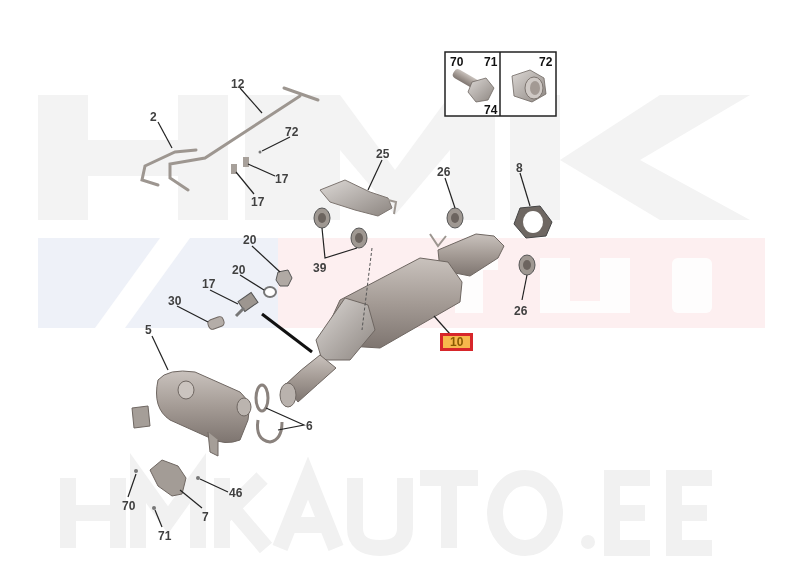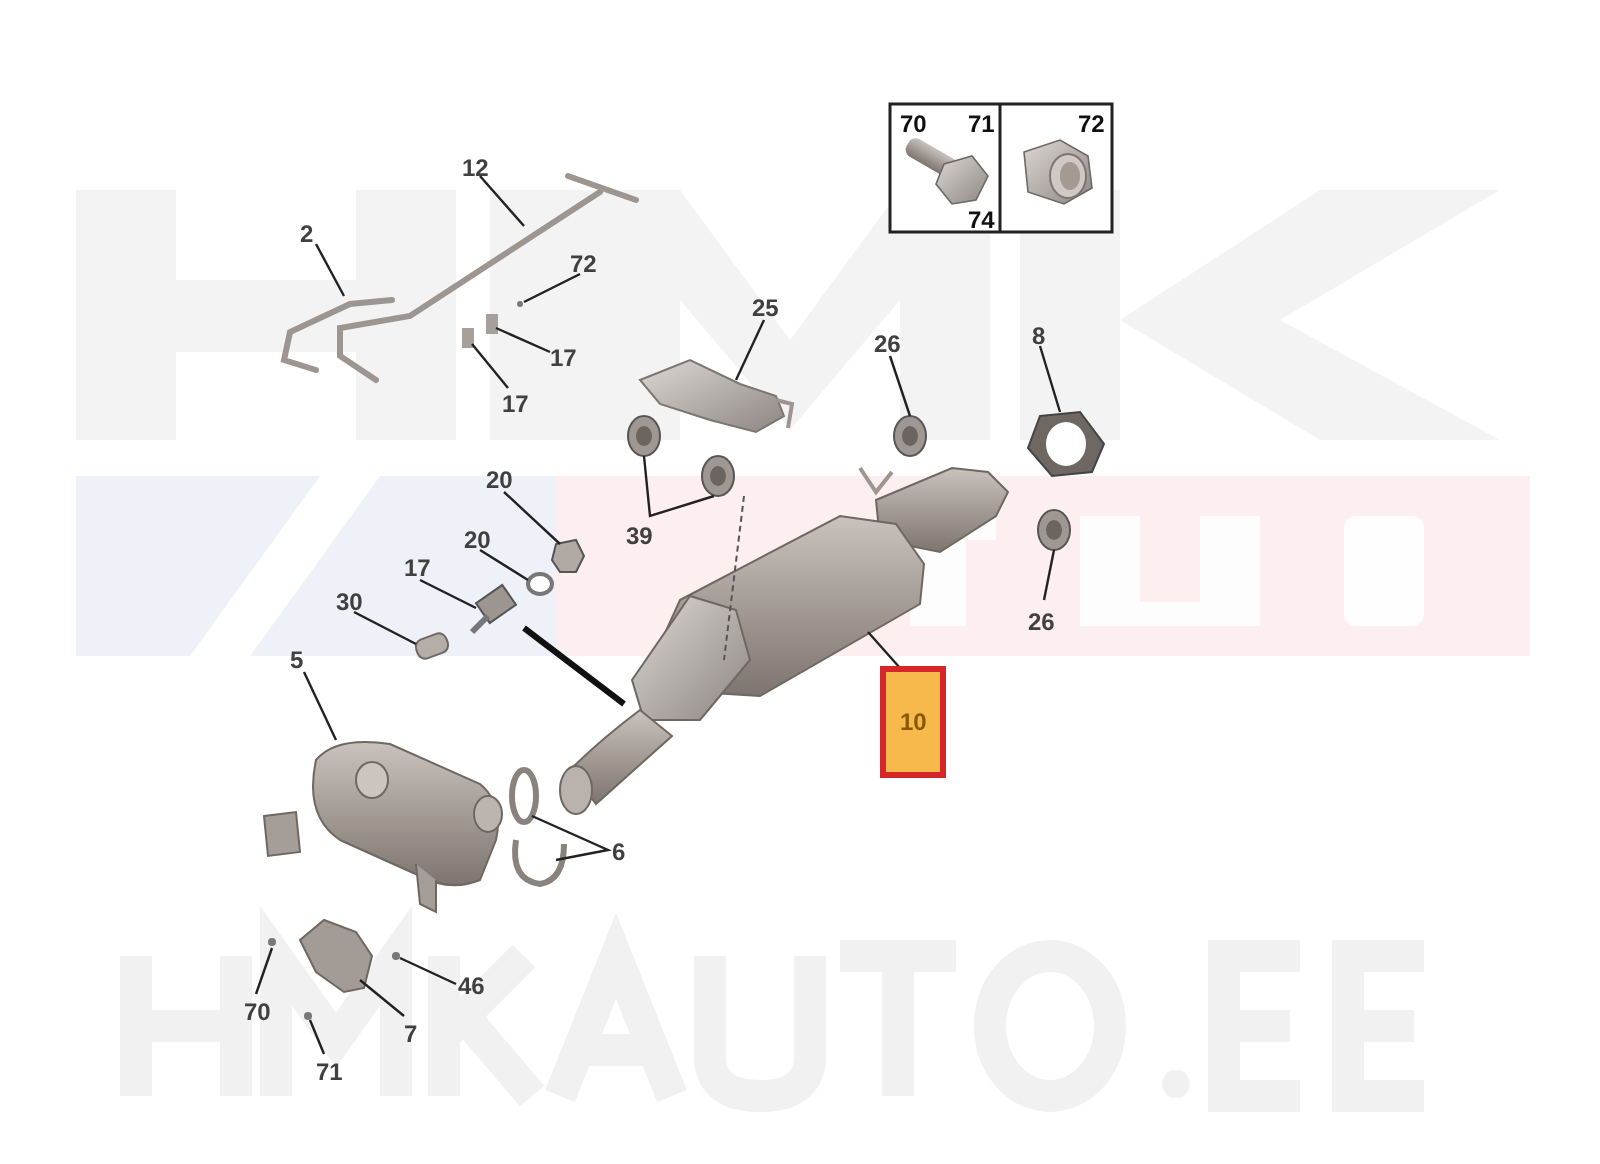--- a/index.html
+++ b/index.html
@@ -1,19 +1,19 @@
 <!DOCTYPE html>
 <html><head>
 <meta charset="utf-8">
 <style>
   html, body { margin: 0; padding: 0; background: #ffffff; }
   body { width: 800px; height: 582px; overflow: hidden; position: relative; font-family: "Liberation Sans", sans-serif; }
   #stage { position: absolute; left: 0; top: 0; width: 800px; height: 582px; }
   .callout { position: absolute; font-family: "Liberation Sans", sans-serif; font-weight: bold; font-size: 12px; color: #404040; line-height: 12px; white-space: nowrap; }
-  .callout.hl { background: #f7b84c; border: 3px solid #d7262a; color: #8a5a00; padding: 19px 7px; font-size: 12px; }
+  .callout.hl { background: #f7b84c; border: 3px solid #d7262a; color: #8a5a00; padding: 0 7px; font-size: 12px; }
   .inset-label { position: absolute; font-family: "Liberation Sans", sans-serif; font-weight: bold; font-size: 12px; color: #111; }
 </style>
 </head>
 <body>
 
 <div id="stage">
 
   <svg width="800" height="582" style="position:absolute;left:0;top:0">
 
     <g fill="#f3f3f3">

